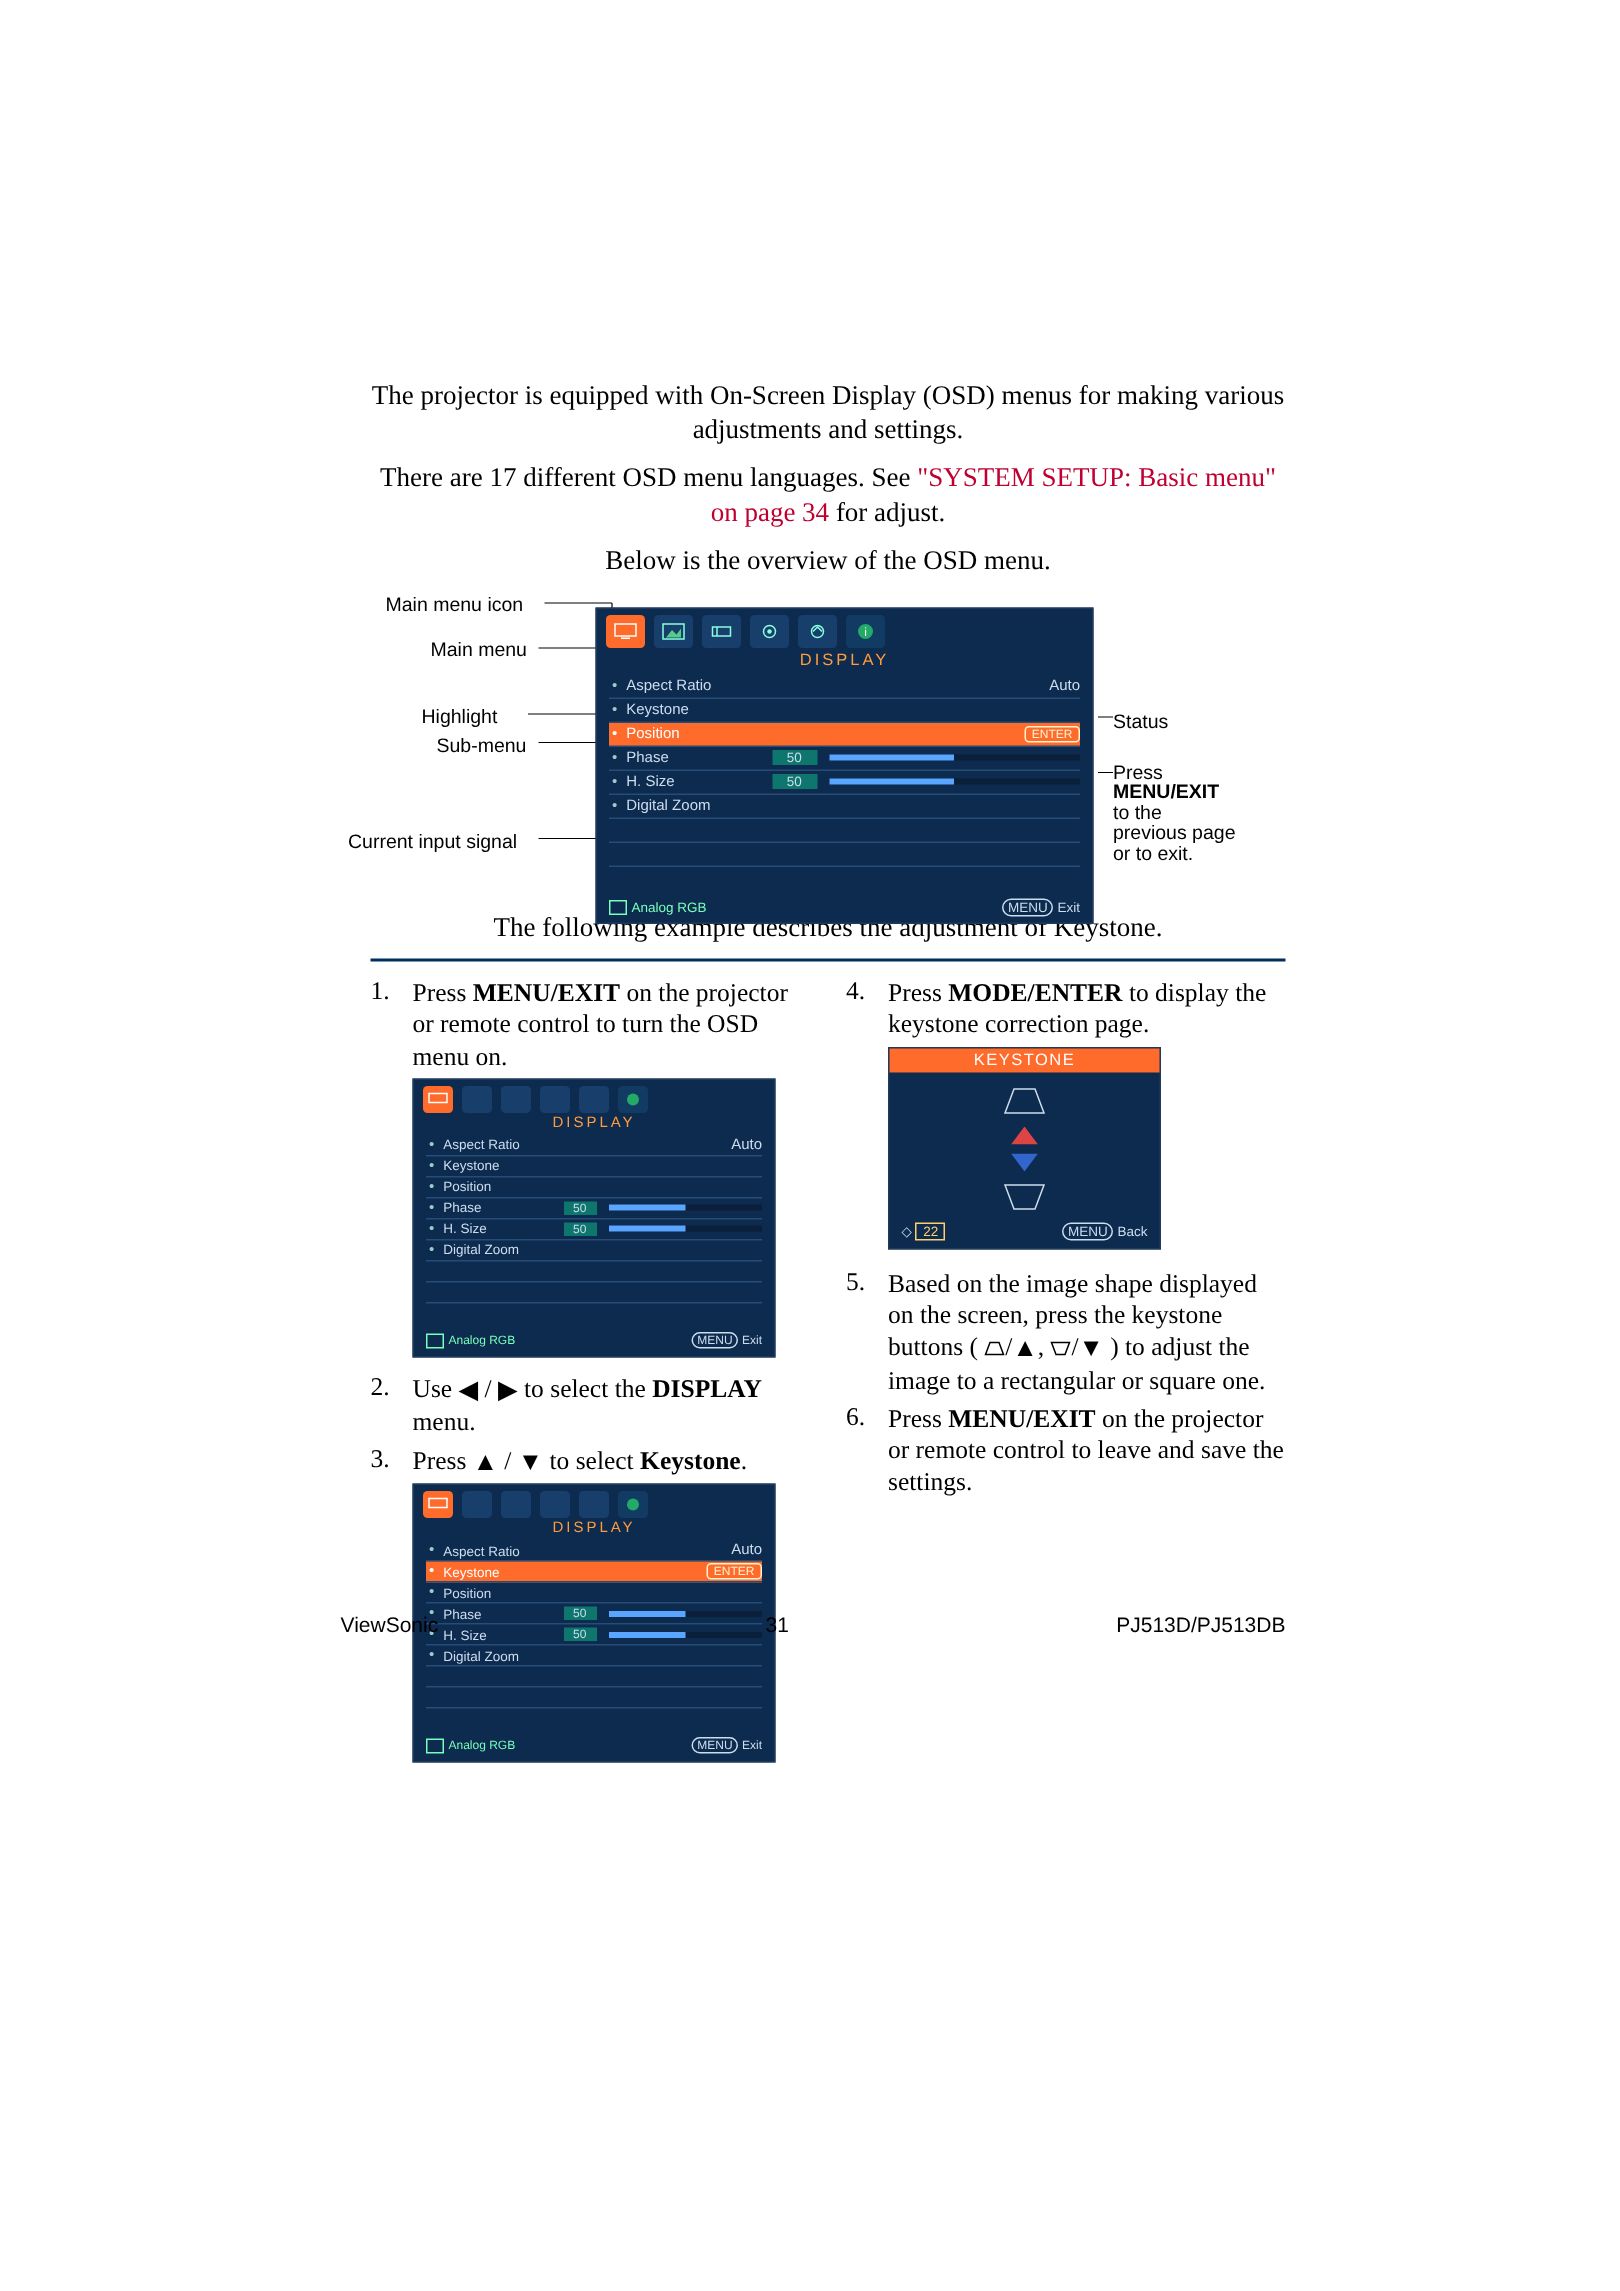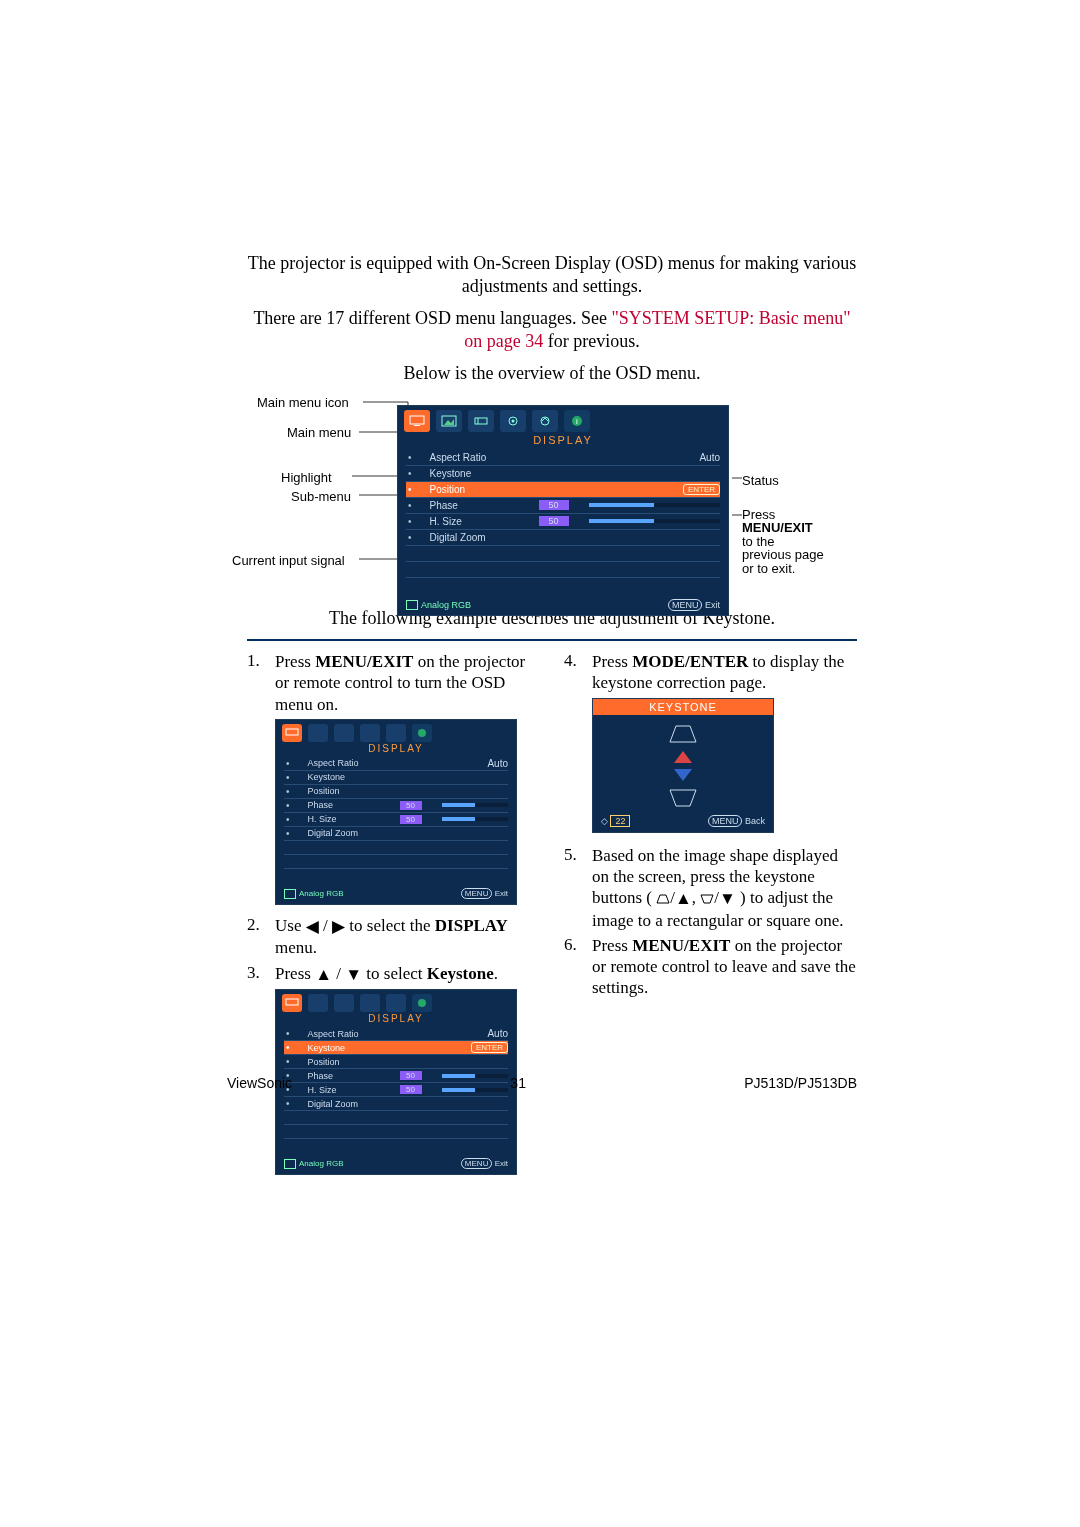--- a/index.html
+++ b/index.html
@@ -86,30 +86,30 @@
     font-size: 11px;
   }
   .osd .rows {
     padding: 0 8px 4px 8px;
   }
   .osd .row {
     display: flex;
     align-items: center;
     height: 15px;
     border-bottom: 1px solid #274d76;
-    gap: 14px;
+    gap: 2px;
   }
   .osd .row.hl {
     background: #ff6b2b;
     color: #fff;
   }
   .osd .row .dot::before { content:"•"; margin:0 4px 0 2px; color:#9cc; }
   .osd .row.hl .dot::before { color:#fff; }
   .osd .row .name { flex:0 0 95px; }
-  .osd .row .valcell { flex:0 0 30px; font-size:9px; background:#8b5cf6; text-align:center; margin-right:6px; }
+  .osd .row .valcell { flex:0 0 30px; font-size:9px; background:#0f766e; text-align:center; margin-right:6px; }
   .osd .row .slider {
     flex:1; height:4px; background:#0a1f3a; position:relative;
   }
   .osd .row .slider::after{
     content:""; position:absolute; left:0; top:0; height:100%; width:50%; background:#5aa5ff;
   }
   .osd .row .rlabel { margin-left:auto; font-size:10px; color:#cde; }
   .osd .row .enter {
     margin-left:auto; font-size:8px; padding:0 4px; border:1px solid #ffcf6b; border-radius:3px; color:#ffcf6b;
   }
@@ -171,21 +171,21 @@
   .osd .srcicon { display:inline-block; width:10px; height:8px; border:1px solid #7fb; margin-right:3px; vertical-align:middle;}
 </style>
 </head>
 <body>
 
 <div class="content">
 
   <div class="indent">
     <p class="para">The projector is equipped with On-Screen Display (OSD) menus for making various adjustments and settings.</p>
     <p class="para">
-      <span>There are 17 different OSD menu languages. See </span><span class="link">"SYSTEM SETUP: Basic menu" on page 34</span><span> for previous.</span>
+      <span>There are 17 different OSD menu languages. See </span><span class="link">"SYSTEM SETUP: Basic menu" on page 34</span><span> for adjust.</span>
     </p>
     <p class="para">Below is the overview of the OSD menu.</p>
 
     <div class="annot-wrap">
 
       <div class="label-abs" style="left:10px; top:0px;text-align:center;">Main menu icon</div>
       <div class="label-abs" style="left:40px; top:30px;">Main menu</div>
       <div class="label-abs" style="left:34px; top:75px;">Highlight</div>
       <div class="label-abs" style="left:44px; top:94px;">Sub-menu</div>
       <div class="label-abs" style="left:-15px; top:158px;">Current input signal</div>

